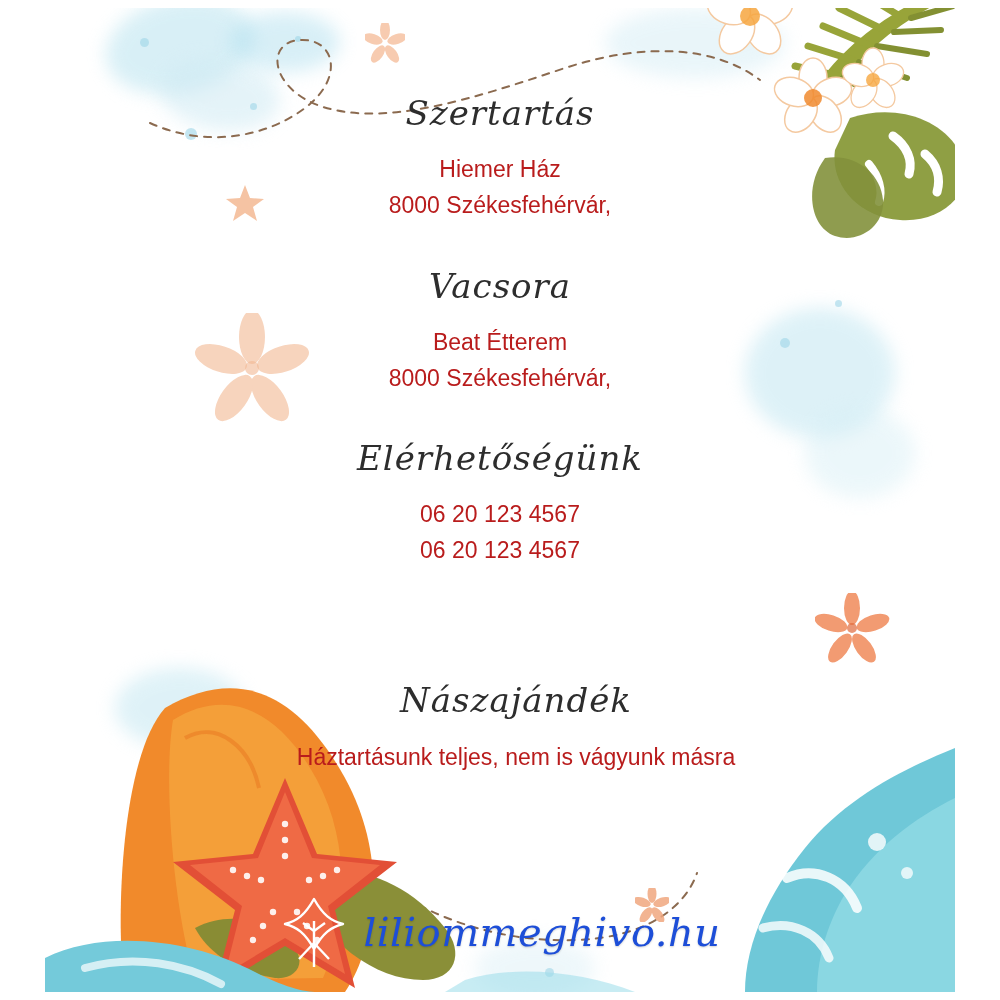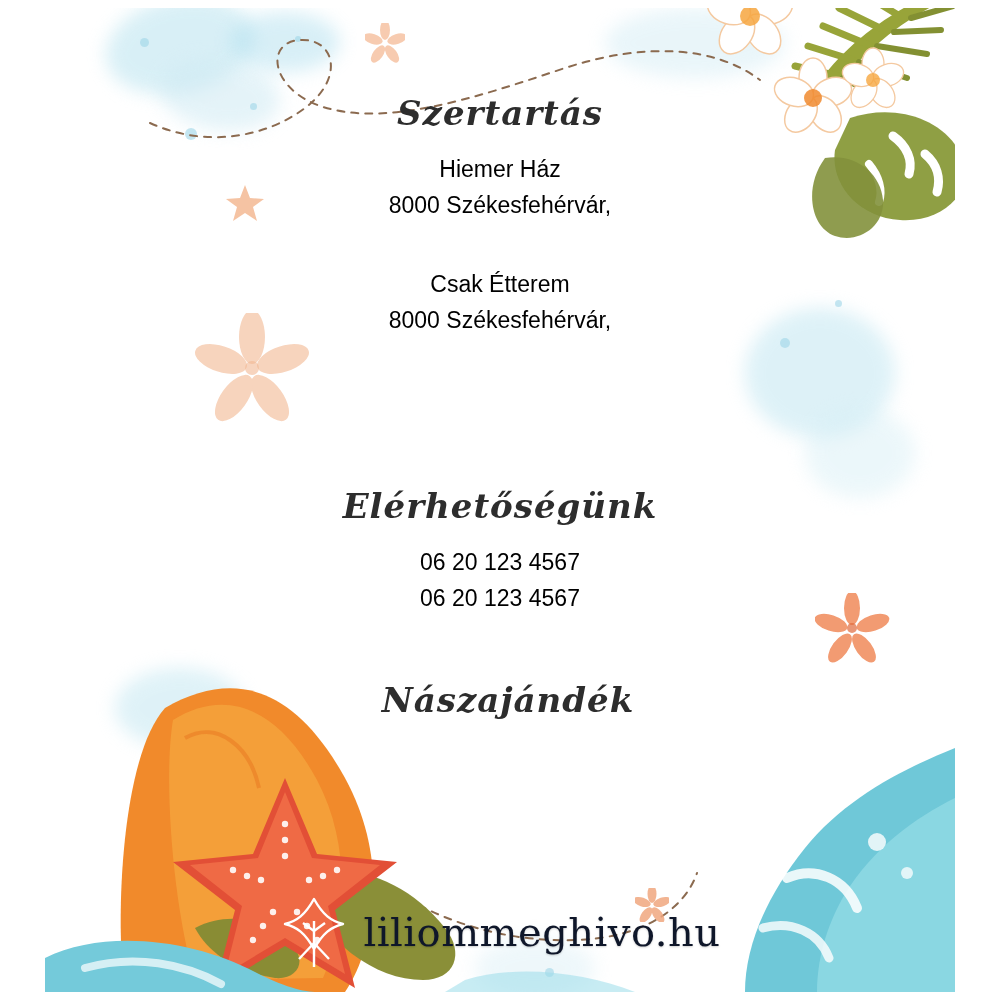--- a/index.html
+++ b/index.html
@@ -71,58 +71,59 @@
     left: 0;
     top: 0;
     width: 910px;
     text-align: center;
     z-index: 5;
   }
   .block { margin-bottom: 4px; }
   .script {
     font-family: "DejaVu Serif", serif;
     font-style: italic;
-    font-weight: 700;
+    font-weight: 400;
     font-size: 34px;
     letter-spacing: 1px;
     color: #2d2d2d;
   }
   .line {
     font-family: "Liberation Sans", sans-serif;
     font-size: 23px;
-    color: #000000;
+    color: #b91c1c;
     line-height: 36px;
     text-align: center;
   }
   .sec-ceremony { position: absolute; left: 0; top: 85px; width: 910px; }
   .sec-dinner   { position: absolute; left: 0; top: 258px; width: 910px; }
-  .sec-contact  { position: absolute; left: 0; top: 430px; width: 910px; margin-top: 48px; }
-  .sec-gift     { position: absolute; left: 8px; top: 672px; width: 910px; }
+  .sec-contact  { position: absolute; left: 0; top: 430px; width: 910px; }
+  .sec-gift     { position: absolute; left: 16px; top: 672px; width: 910px; }
   .sec-ceremony .script, .sec-dinner .script, .sec-contact .script, .sec-gift .script {
     display: block;
     margin-bottom: 18px;
   }
   .sec-gift .line { line-height: 38px; }
 
   
   .watermark {
     position: absolute;
     left: 0;
     top: 885px;
     width: 910px;
     display: flex;
     align-items: center;
     justify-content: center;
     gap: 14px;
     z-index: 6;
   }
   .wm-text {
     font-family: "DejaVu Serif", serif;
+    font-style: italic;
     font-size: 40px;
-    color: #0f172a;
+    color: #1d4ed8;
     text-shadow: 0 1px 2px rgba(0,0,0,.18);
     letter-spacing: .5px;
   }
 </style>
 </head>
 <body>
 
 <div class="page">
   <div class="card">
 
@@ -319,32 +320,34 @@
 
     <div class="content">
 
       <div class="sec-ceremony block">
         <span class="script">Szertartás</span>
         <div class="line">Hiemer Ház</div>
         <div class="line">8000 Székesfehérvár,</div>
       </div>
 
       <div class="sec-dinner block">
-        <div class="line">Csak Étterem</div>
+        <span class="script">Vacsora</span>
+        <div class="line">Beat Étterem</div>
         <div class="line">8000 Székesfehérvár,</div>
       </div>
 
       <div class="sec-contact block">
         <span class="script">Elérhetőségünk</span>
         <div class="line">06 20 123 4567</div>
         <div class="line">06 20 123 4567</div>
       </div>
 
       <div class="sec-gift block">
         <span class="script">Nászajándék</span>
+        <div class="line">Háztartásunk teljes, nem is vágyunk másra</div>
       </div>
 
     </div>
 
     <div class="watermark">
       <svg width="70" height="78" viewBox="0 0 70 78">
         <g fill="none" stroke="#ffffff" stroke-width="2.4" stroke-linejoin="round">
           <path d="M35 6 C 44 22, 52 28, 64 31 C 52 34, 44 40, 35 56 C 26 40, 18 34, 6 31 C 18 28, 26 22, 35 6 Z"></path>
           <path d="M35 28 L35 74"></path>
           <path d="M35 50 L20 66"></path>

